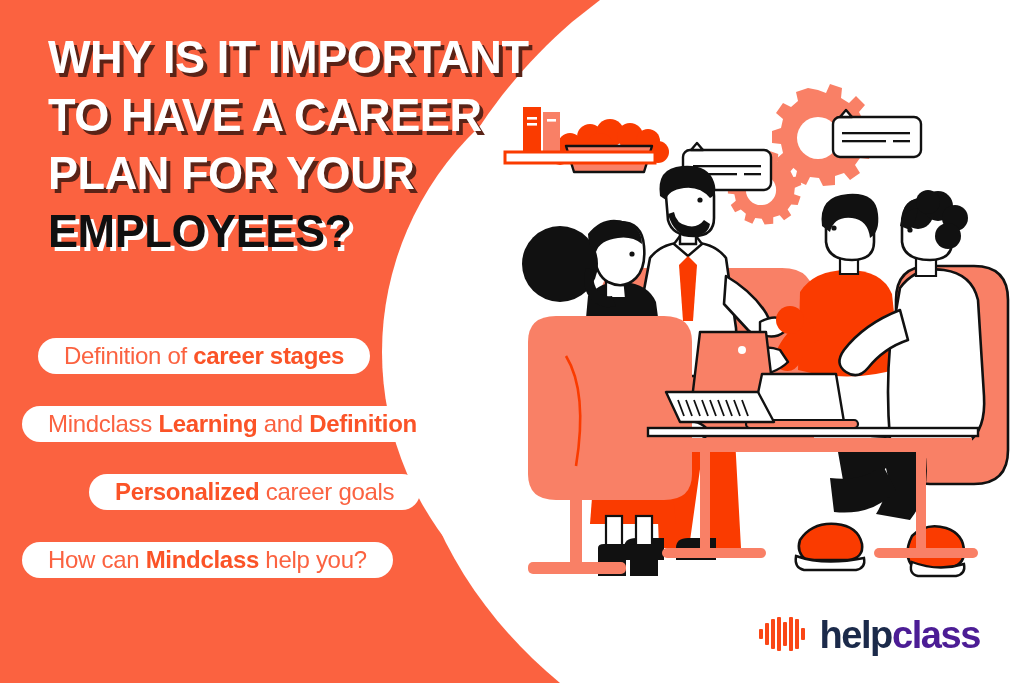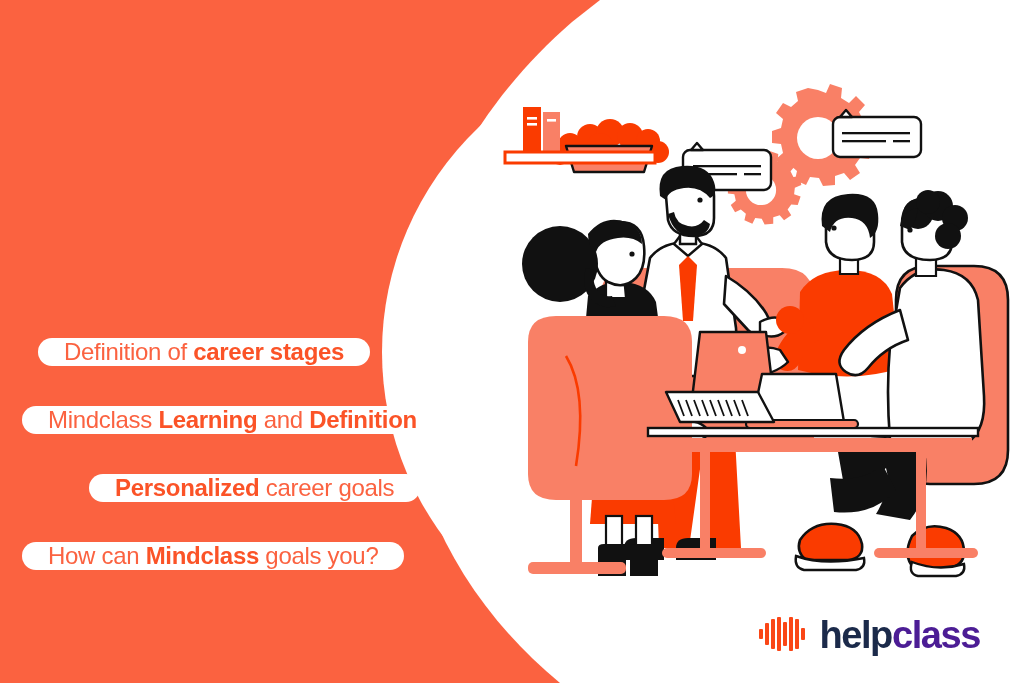--- a/index.html
+++ b/index.html
@@ -38,21 +38,21 @@
     color:#101010;
     text-shadow:4px 4px 0 #FFFFFF;
   }
 
   
   .pills{position:absolute;left:0;top:338px;width:620px;z-index:40;}
   .pill{
     position:absolute;
     background:#FFFFFF;
     border-radius:40px;
-    height:28px;
+    height:36px;
     display:flex;align-items:center;
     padding:0 26px;
     box-sizing:border-box;
     white-space:nowrap;
   }
   .pill-txt{
     font-family:"Liberation Sans", sans-serif;
     font-size:24px;
     color:#FB6240;
     font-weight:normal;
@@ -291,37 +291,43 @@
         <line x1="718" y1="400" x2="724" y2="416"></line>
         <line x1="726" y1="400" x2="732" y2="416"></line>
         <line x1="734" y1="400" x2="740" y2="416"></line>
         <line x1="742" y1="400" x2="748" y2="416"></line>
       </g>
     </g>
 
     <circle cx="790" cy="320" r="14" fill="#FA3B00"></circle>
   </svg>
 
+  <div class="headline">
+    <span class="hl-line hl-light">WHY IS IT IMPORTANT</span>
+    <span class="hl-line hl-light">TO HAVE A CAREER</span>
+    <span class="hl-line hl-light">PLAN FOR YOUR</span>
+    <span class="hl-line hl-dark">EMPLOYEES?</span>
+  </div>
 
   <div class="pills">
 
     <div class="pill pill1">
       <span class="pill-txt"><span>Definition of </span><b>career stages</b></span>
     </div>
 
     <div class="pill pill2">
       <span class="pill-txt"><span>Mindclass </span><b>Learning</b><span> and </span><b>Definition</b></span>
     </div>
 
     <div class="pill pill3">
       <span class="pill-txt"><b>Personalized</b><span> career goals</span></span>
     </div>
 
     <div class="pill pill4">
-      <span class="pill-txt"><span>How can </span><b>Mindclass</b><span> goals you?</span></span>
+      <span class="pill-txt"><span>How can </span><b>Mindclass</b><span> help you?</span></span>
     </div>
 
   </div>
 
   <div class="logo">
     <svg class="wave" width="46" height="36" viewBox="0 0 46 36">
       <g fill="#FA4616">
         <rect x="0" y="13" width="4" height="10" rx="1"></rect>
         <rect x="6" y="7" width="4" height="22" rx="1"></rect>
         <rect x="12" y="3" width="4" height="30" rx="1"></rect>

